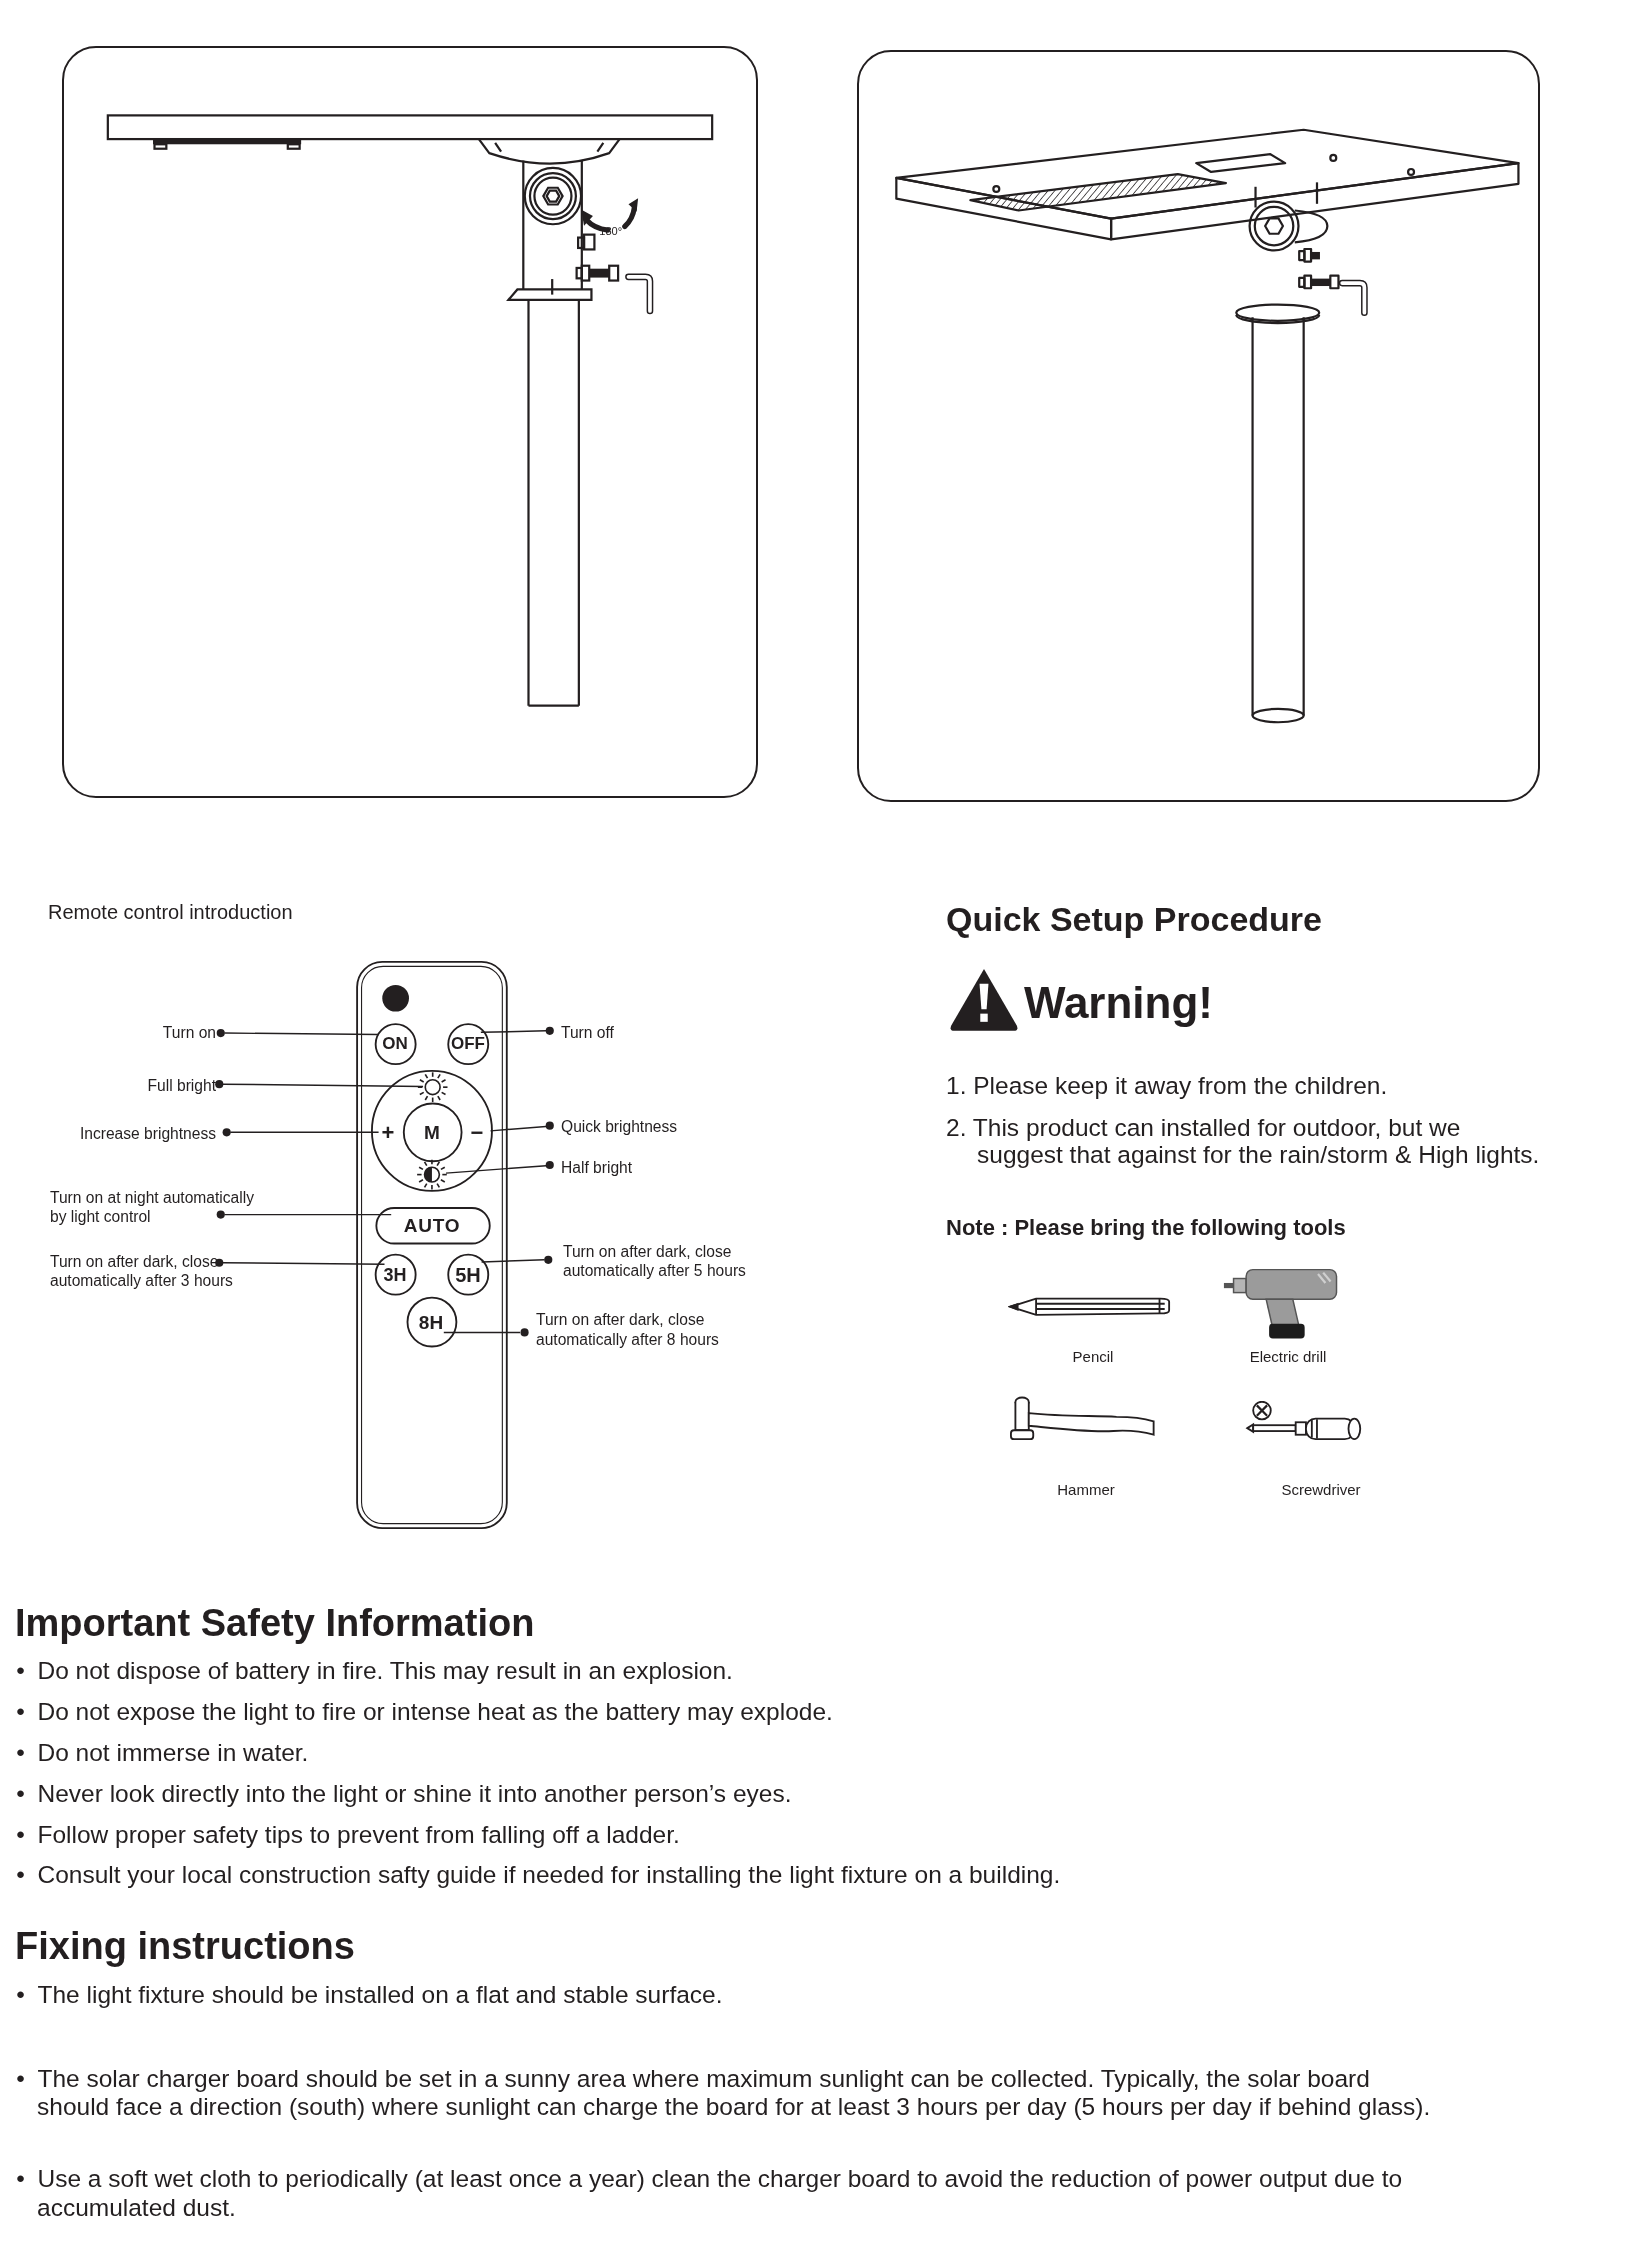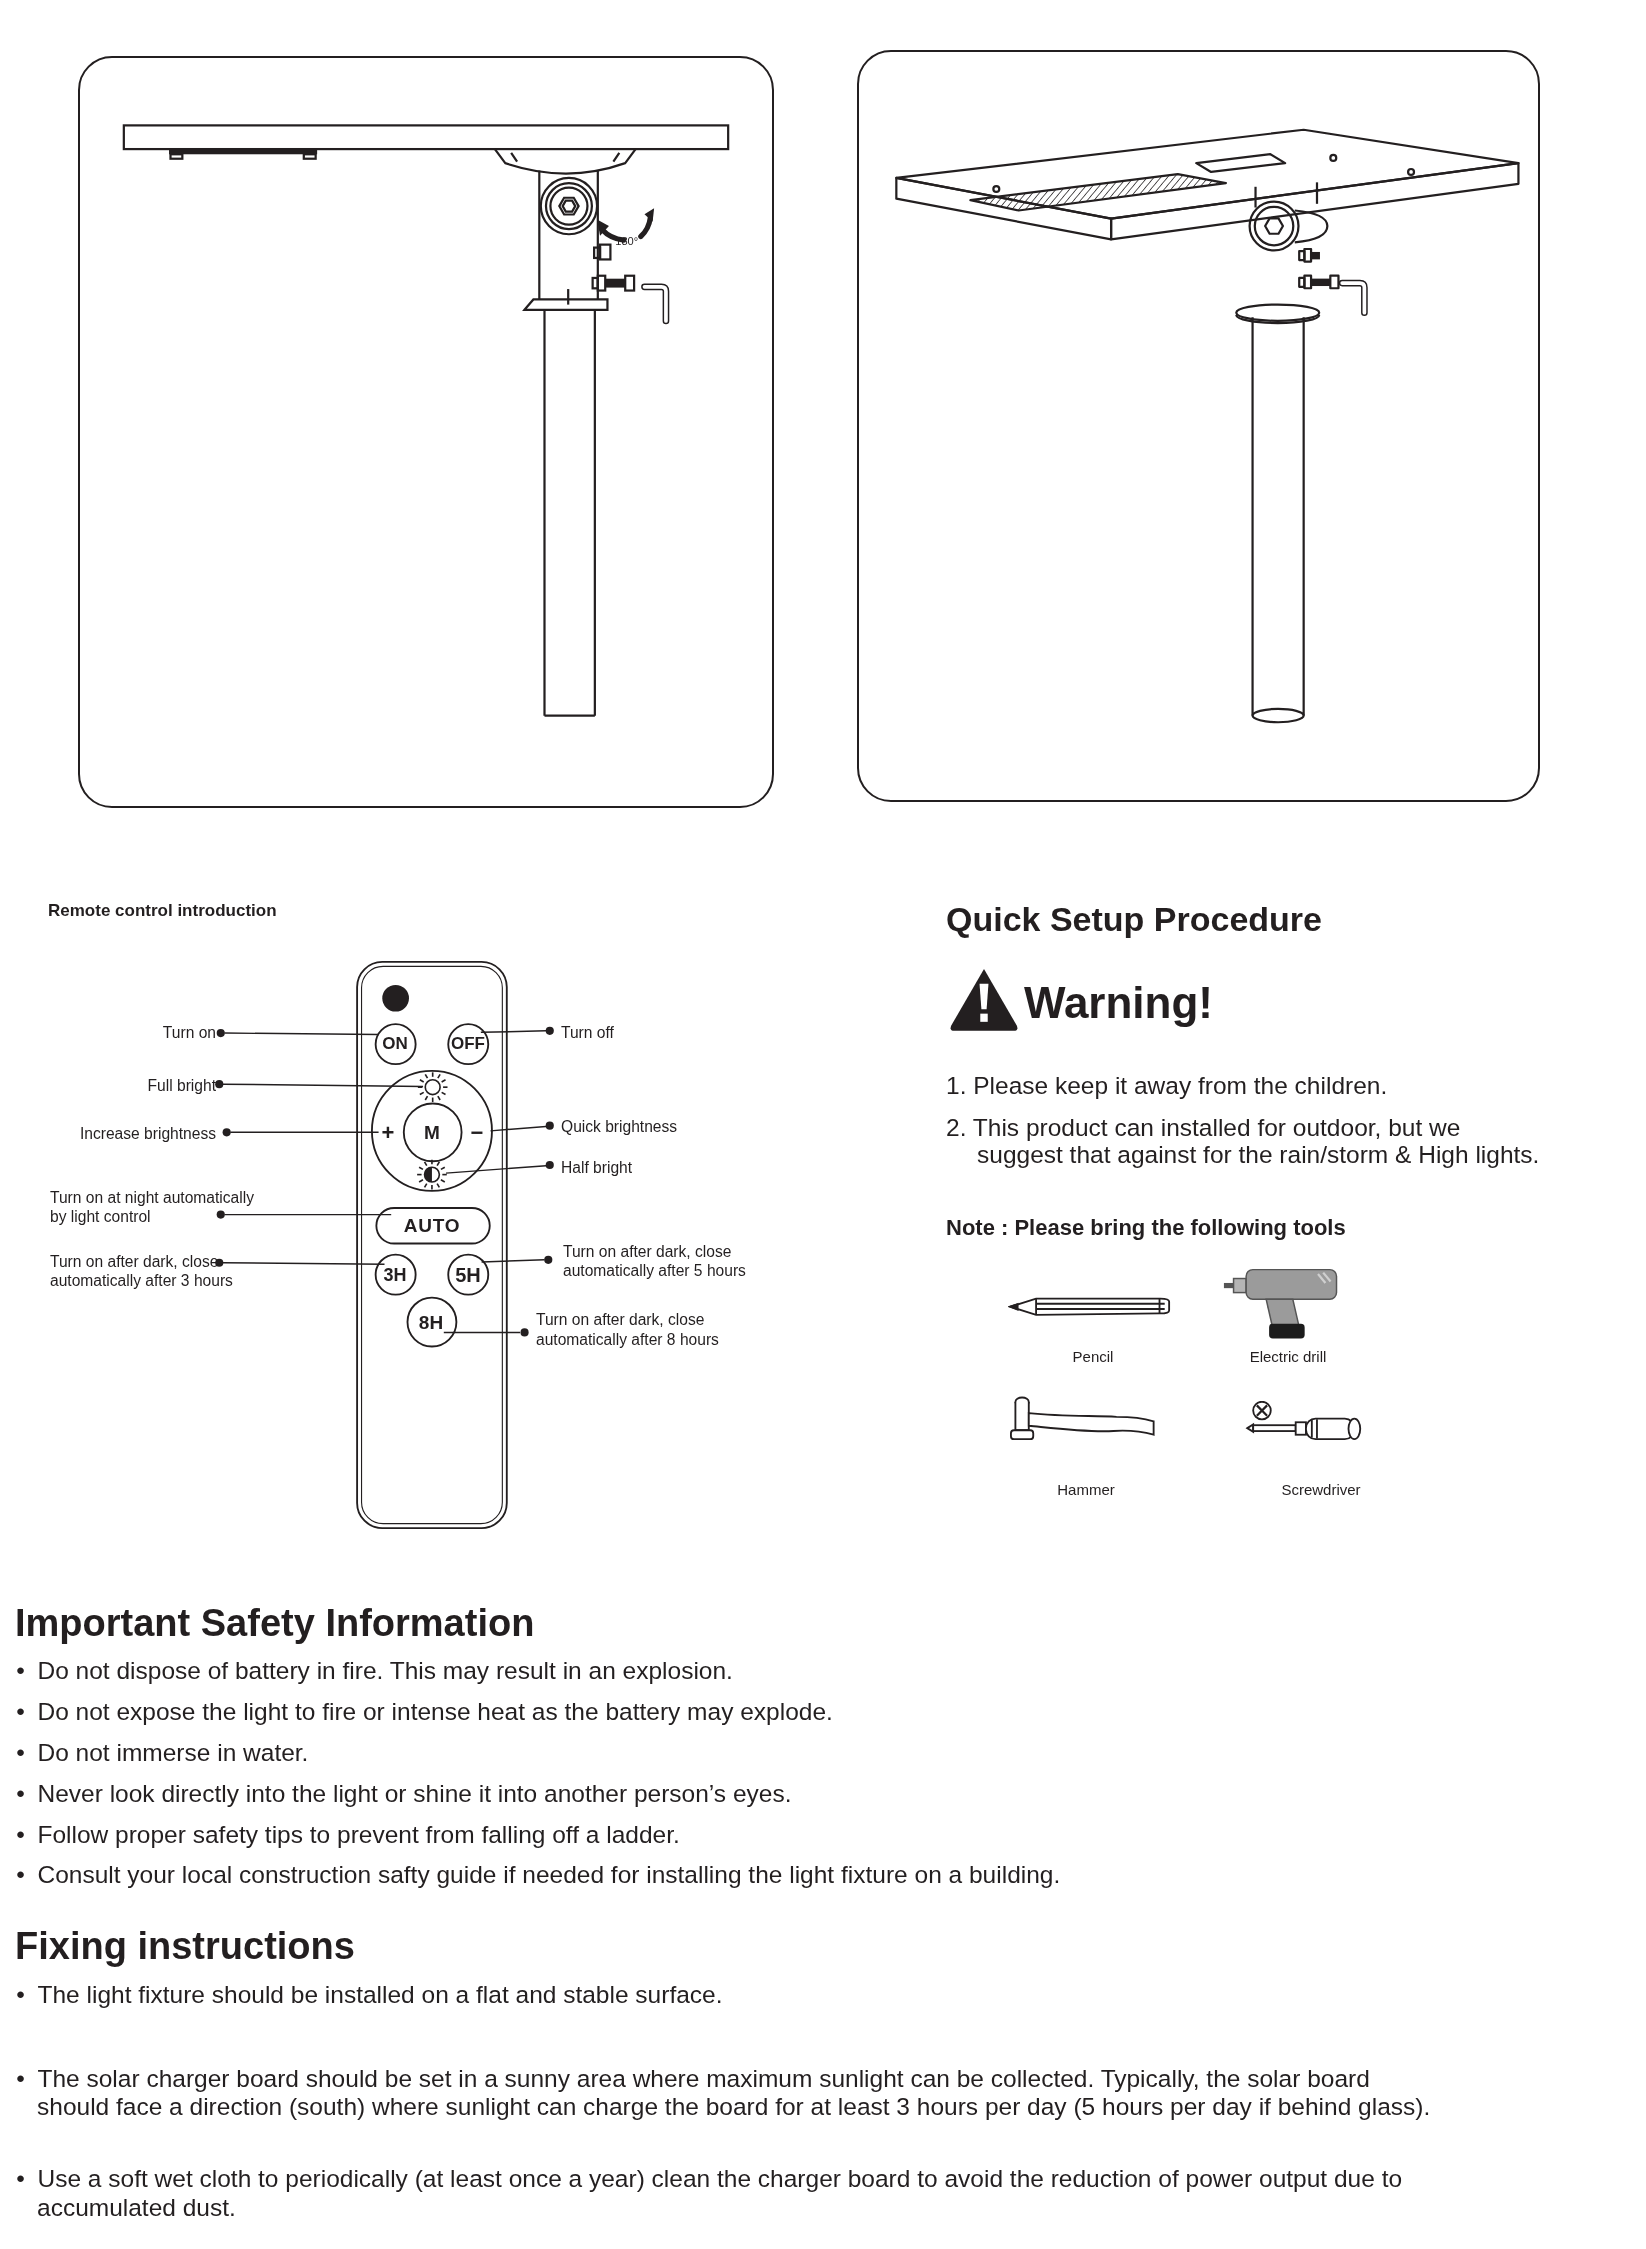--- a/index.html
+++ b/index.html
@@ -1,40 +1,40 @@
 <!DOCTYPE html>
 <html style="font-size:12px"><head>
 <meta charset="utf-8">
 <style>
   html,body{margin:0;padding:0;background:#fff;}
   .page{position:relative;width:1647px;height:2250px;background:#ffffff;overflow:hidden;
         font-family:"Liberation Sans","DejaVu Sans",sans-serif;color:#231f20;}
   .abs{position:absolute;}
   .fig-box{position:absolute;border:2.2px solid #231f20;border-radius:34px;}
-  .h-small{font-weight:bold;font-size:17px;white-space:nowrap;}
+  .h-small{font-weight:normal;font-size:20px;white-space:nowrap;}
   .h-mid{font-weight:bold;font-size:34px;white-space:nowrap;}
   .h-big{font-weight:bold;font-size:38px;white-space:nowrap;}
   .warn-word{font-weight:bold;font-size:44px;line-height:52px;white-space:nowrap;}
   .item{font-size:24.5px;line-height:28px;white-space:nowrap;}
   .note{font-weight:bold;font-size:22px;white-space:nowrap;}
   .tool-label{font-size:15px;white-space:nowrap;transform:translateX(-50%);}
   .callout{font-size:15.6px;line-height:19px;white-space:nowrap;}
   .callout.right{text-align:left;}
   .callout.single-l{left:0;width:216px;text-align:right;}
   .btn-label{position:absolute;font-weight:bold;transform:translate(-50%,-50%);white-space:nowrap;}
   .brow{position:absolute;left:16.3px;font-size:24.5px;line-height:30px;white-space:nowrap;}
   .brow::before{content:"•";margin-right:12.6px;}
   .bcont{position:absolute;left:37px;font-size:24.5px;line-height:30px;white-space:nowrap;}
 </style>
 </head>
 <body>
 
 <div class="page">
 
-  <div class="fig-box" style="left:62px;top:56px;width:692px;height:748px;margin-left:16px;">
+  <div class="fig-box" style="left:62px;top:46px;width:692px;height:748px;">
     <svg width="692" height="748" viewBox="0 0 934 1010">
       <g fill="none" stroke="#231f20" stroke-width="3">
         <rect x="59" y="91" width="816" height="32"></rect>
         <rect x="122" y="130" width="16" height="6"></rect>
         <rect x="302" y="130" width="16" height="6"></rect>
         <path d="M560,123 L574,142 Q657,170 736,142 L750,123"></path>
         <path d="M582,128 L590,140 M728,128 L720,140"></path>
         <line x1="620" y1="152" x2="620" y2="326"></line>
         <line x1="699" y1="152" x2="699" y2="326"></line>
         <circle cx="660" cy="200" r="38"></circle>

